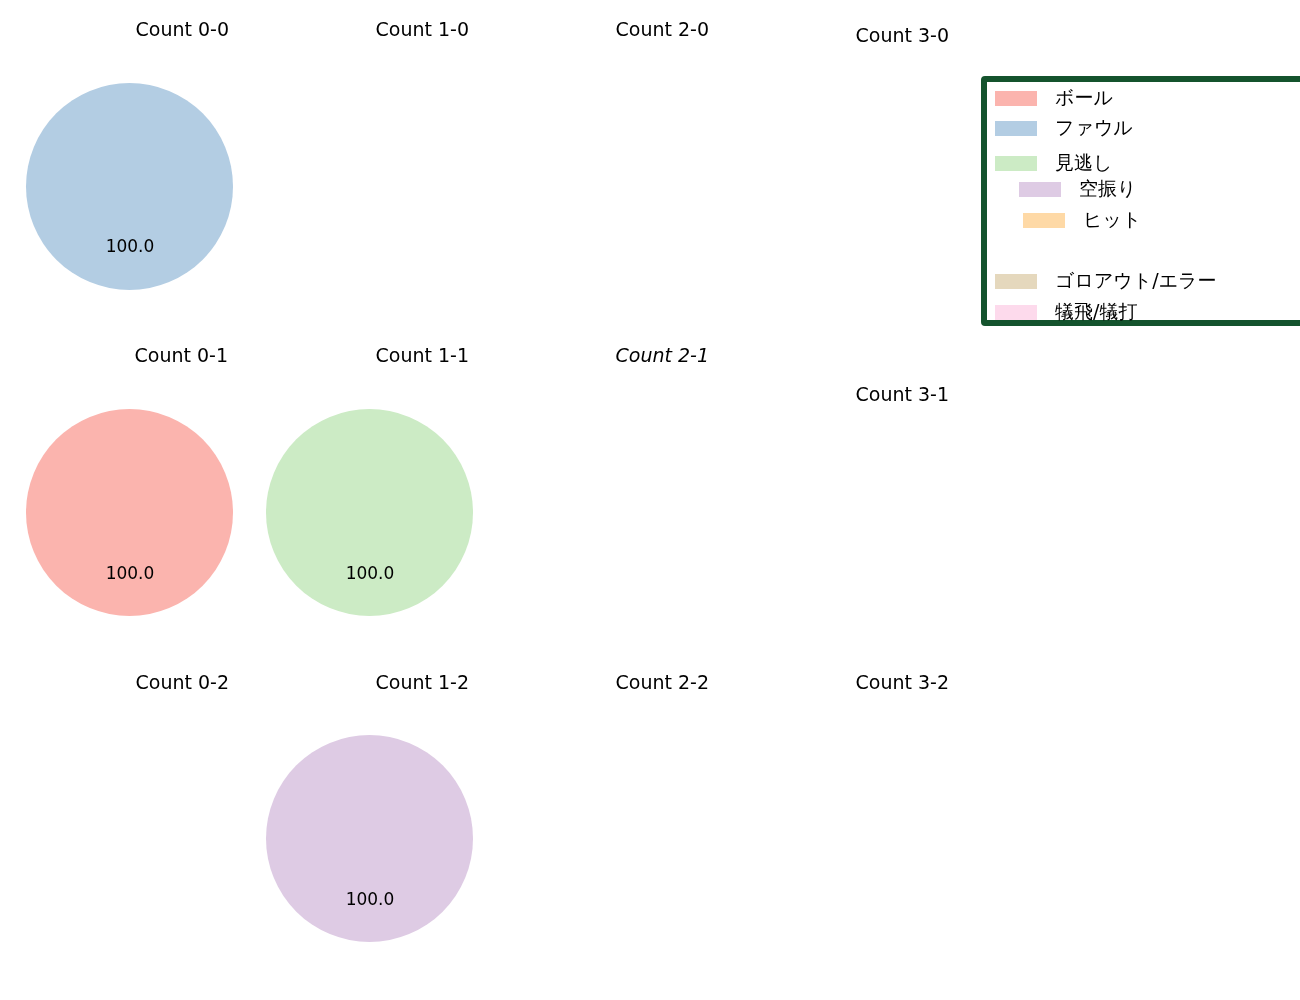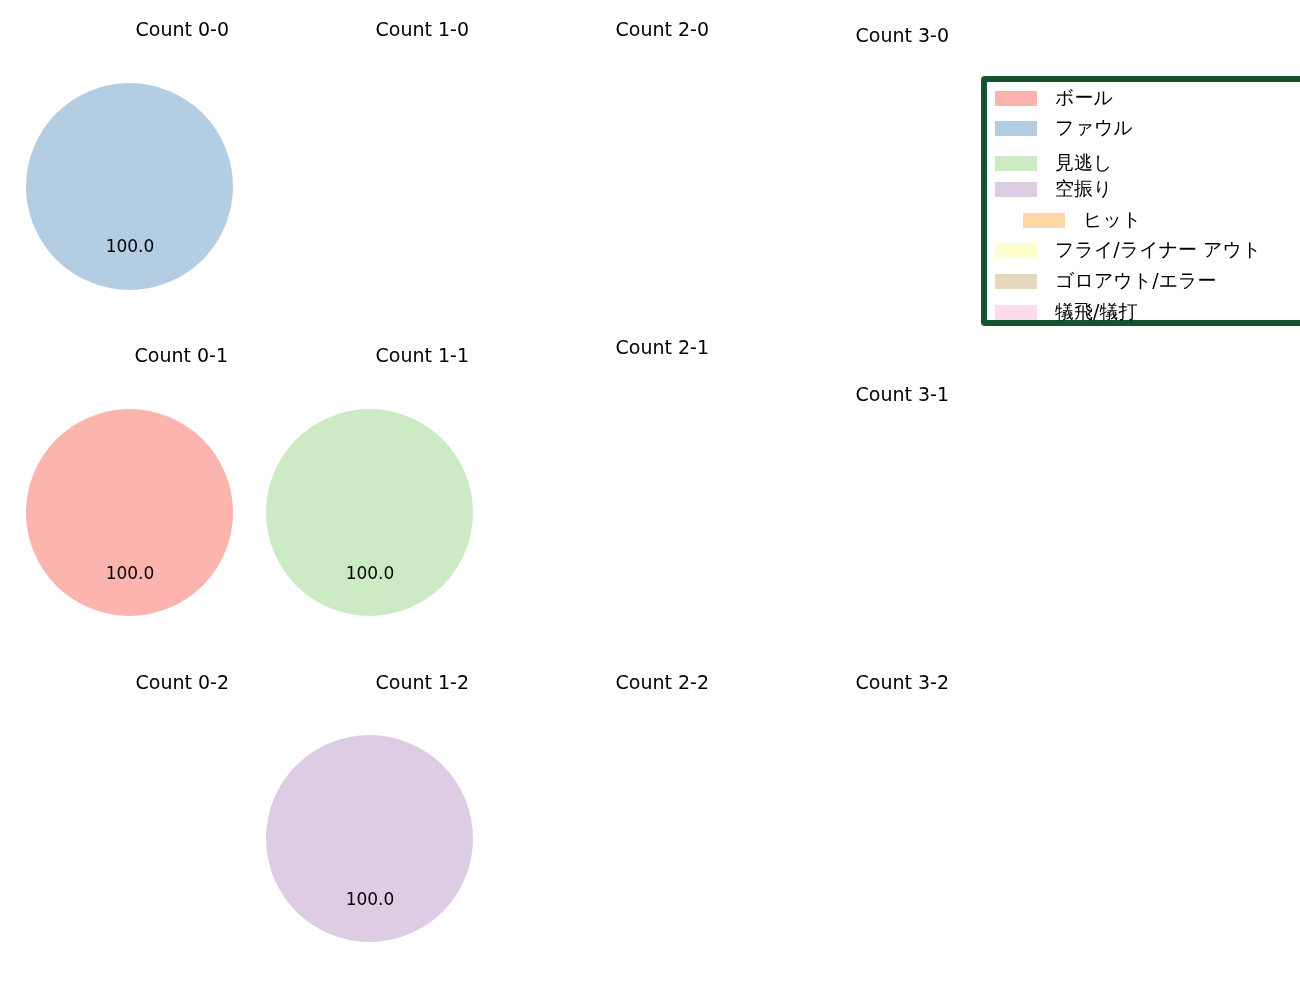--- a/index.html
+++ b/index.html
@@ -15,21 +15,21 @@
 </head>
 <body>
 
 <div class="title" style="left:129px;top:18px;">Count 0-0</div>
 <div class="title" style="left:369px;top:18px;">Count 1-0</div>
 <div class="title" style="left:609px;top:18px;">Count 2-0</div>
 <div class="title" style="left:849px;top:24px;">Count 3-0</div>
 
 <div class="title" style="left:128px;top:344px;">Count 0-1</div>
 <div class="title" style="left:369px;top:344px;">Count 1-1</div>
-<div class="title" style="left:609px;top:336px;">Count 2-1</div>
+<div class="title" style="left:609px;top:344px;font-style:italic;">Count 2-1</div>
 <div class="title" style="left:849px;top:344px;margin-top:39px;">Count 3-1</div>
 
 <div class="title" style="left:129px;top:671px;">Count 0-2</div>
 <div class="title" style="left:369px;top:671px;">Count 1-2</div>
 <div class="title" style="left:609px;top:671px;">Count 2-2</div>
 <div class="title" style="left:849px;top:671px;">Count 3-2</div>
 
 <div class="pie" style="left:26px;top:83px;width:207px;height:207px;background:#b3cde3;"></div>
 <div class="pie-label" style="left:130px;top:246px;">100.0</div>
 
@@ -48,31 +48,27 @@
     <span class="legend-text">ボール</span>
   </div>
   <div class="legend-item" style="top:36px;">
     <div class="swatch" style="background:#b3cde3;"></div>
     <span class="legend-text">ファウル</span>
   </div>
   <div class="legend-item" style="top:71px;justify-content:flex-end;">
     <div class="swatch" style="background:#ccebc5;"></div>
     <span class="legend-text">見逃し</span>
   </div>
-  <div class="legend-item" style="top:97px;">
+  <div class="legend-item" style="top:97px;margin-left:24px;">
     <div class="swatch" style="background:#decbe4;"></div>
     <span class="legend-text">空振り</span>
   </div>
   <div class="legend-item" style="top:128px;margin-left:28px;">
     <div class="swatch" style="background:#fed9a6;"></div>
     <span class="legend-text">ヒット</span>
-  </div>
-  <div class="legend-item" style="top:158px;">
-    <div class="swatch" style="background:#ffffcc;"></div>
-    <span class="legend-text">フライ/ライナー アウト</span>
   </div>
   <div class="legend-item" style="top:189px;">
     <div class="swatch" style="background:#e5d8bd;"></div>
     <span class="legend-text">ゴロアウト/エラー</span>
   </div>
   <div class="legend-item" style="top:220px;">
     <div class="swatch" style="background:#fddaec;"></div>
     <span class="legend-text">犠飛/犠打</span>
   </div>
 </div>

